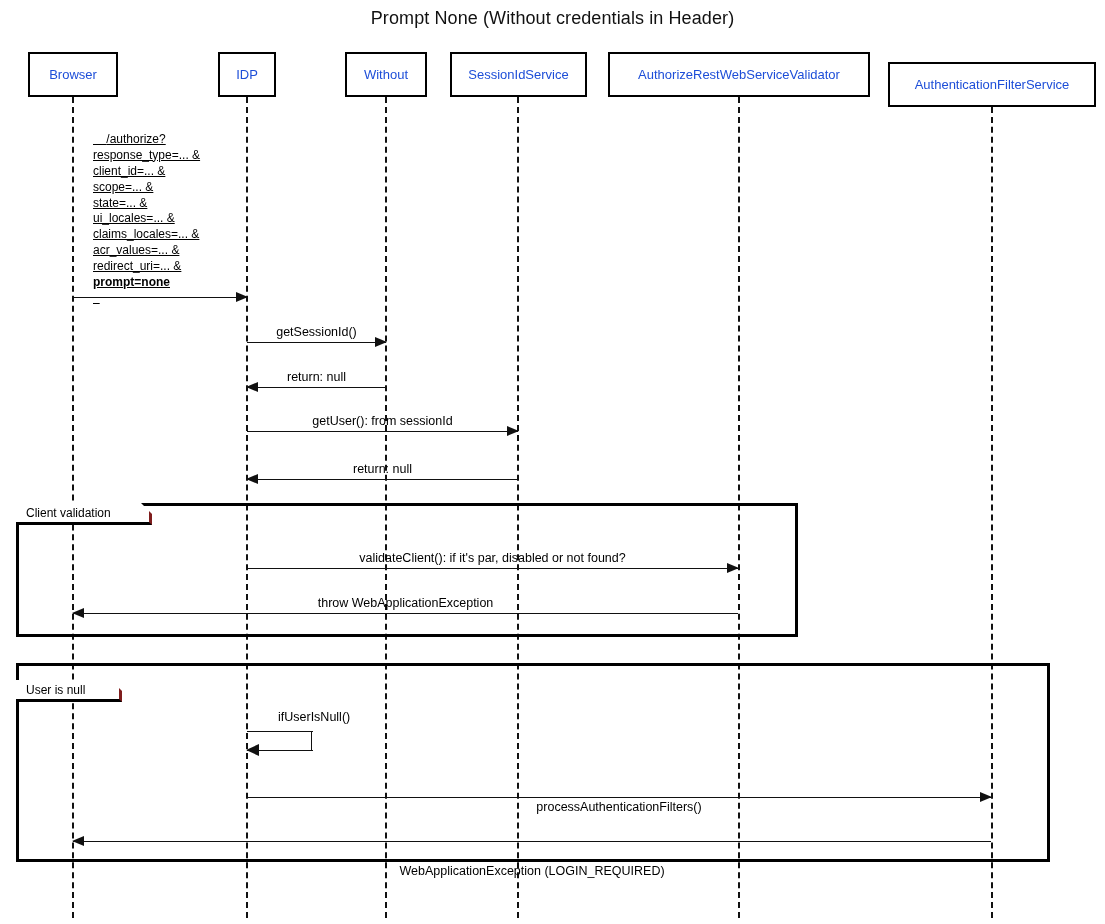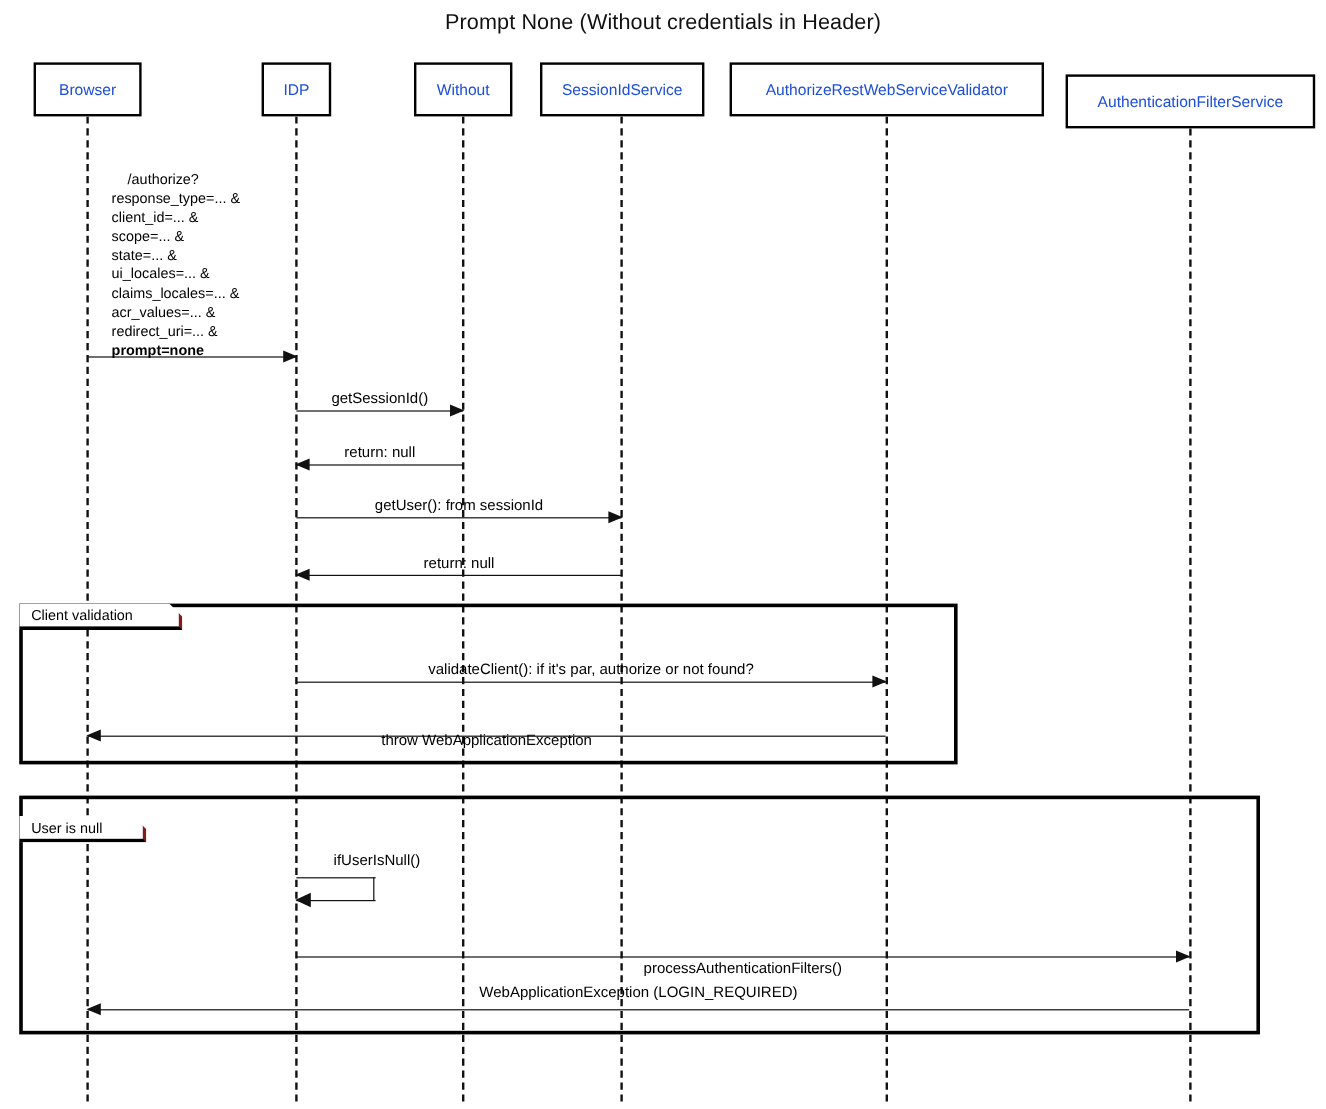--- a/index.html
+++ b/index.html
@@ -135,21 +135,21 @@
   <div class="participant" style="left:608px; top:52px; width:262px; height:45px;">
     <span class="plabel">AuthorizeRestWebServiceValidator</span>
   </div>
   <div class="participant" style="left:450px; top:52px; width:137px; height:45px;">
     <span class="plabel">SessionIdService</span>
   </div>
   <div class="participant" style="left:888px; top:52px; width:208px; height:45px;margin-top:10px;">
     <span class="plabel">AuthenticationFilterService</span>
   </div>
 
-  <div class="msg-label block" style="left:93px; top:126px;">
+  <div class="msg-label block" style="left:93px; top:116px;text-decoration:underline;">
     <span>/authorize?
 response_type=... &amp;
 client_id=... &amp;
 scope=... &amp;
 state=... &amp;
 ui_locales=... &amp;
 claims_locales=... &amp;
 acr_values=... &amp;
 redirect_uri=... &amp;
 </span><span class="strong">prompt=none</span>
@@ -190,28 +190,28 @@
     <div class="line"></div>
     <div class="head"></div>
   </div>
 
   <div class="fragment" style="left:16px; top:503px; width:782px; height:134px;"></div>
   <div class="fragment-tab" style="left:16px; top:503px; width:136px;">
     <span>Client validation</span>
   </div>
 
   <div class="msg-label" style="left:247px; top:551px; width:491px;">
-    <span>validateClient(): if it's par, authorize or not found?</span>
+    <span>validateClient(): if it's par, disabled or not found?</span>
   </div>
   <div class="msg to-right" style="left:247px; top:568px; width:491px;">
     <div class="line"></div>
     <div class="head"></div>
   </div>
 
-  <div class="msg-label" style="left:73px; top:610px; width:665px;">
+  <div class="msg-label" style="left:73px; top:596px; width:665px;">
     <span>throw WebApplicationException</span>
   </div>
   <div class="msg to-left" style="left:73px; top:613px; width:665px;">
     <div class="line"></div>
     <div class="head"></div>
   </div>
 
   <div class="fragment" style="left:16px; top:663px; width:1034px; height:199px;"></div>
   <div class="fragment-tab" style="left:16px; top:680px; width:106px;">
     <span>User is null</span>
@@ -228,21 +228,21 @@
   </div>
 
   <div class="msg-label" style="left:247px; top:780px; width:744px;margin-top:20px;">
     <span>processAuthenticationFilters()</span>
   </div>
   <div class="msg to-right" style="left:247px; top:797px; width:744px;">
     <div class="line"></div>
     <div class="head"></div>
   </div>
 
-  <div class="msg-label" style="left:73px; top:820px; width:918px;">
+  <div class="msg-label" style="left:73px; top:864px; width:918px;">
     <span>WebApplicationException (LOGIN_REQUIRED)</span>
   </div>
   <div class="msg to-left" style="left:73px; top:841px; width:918px;">
     <div class="line"></div>
     <div class="head"></div>
   </div>
 
 </div>
 
 </body></html>

